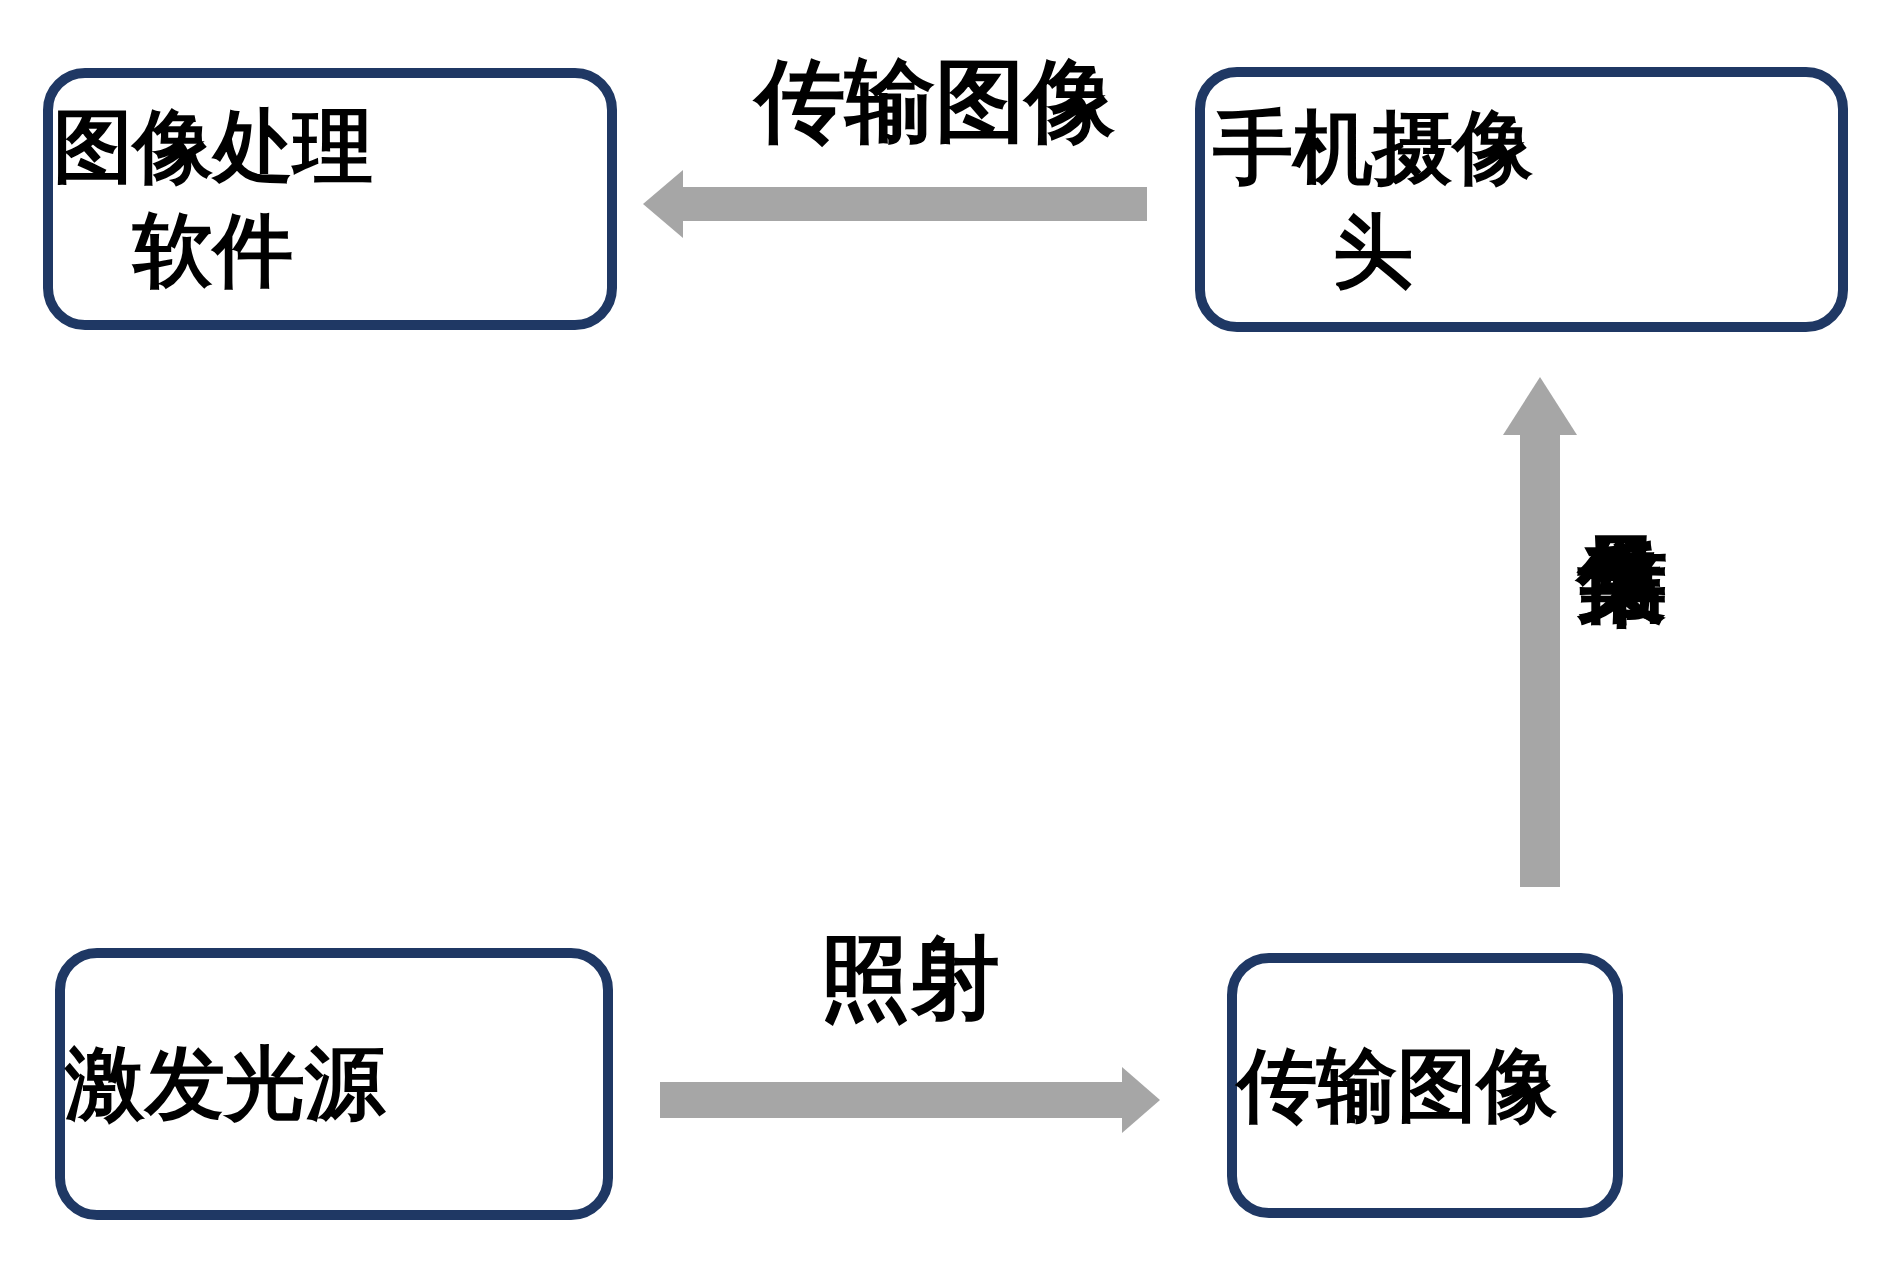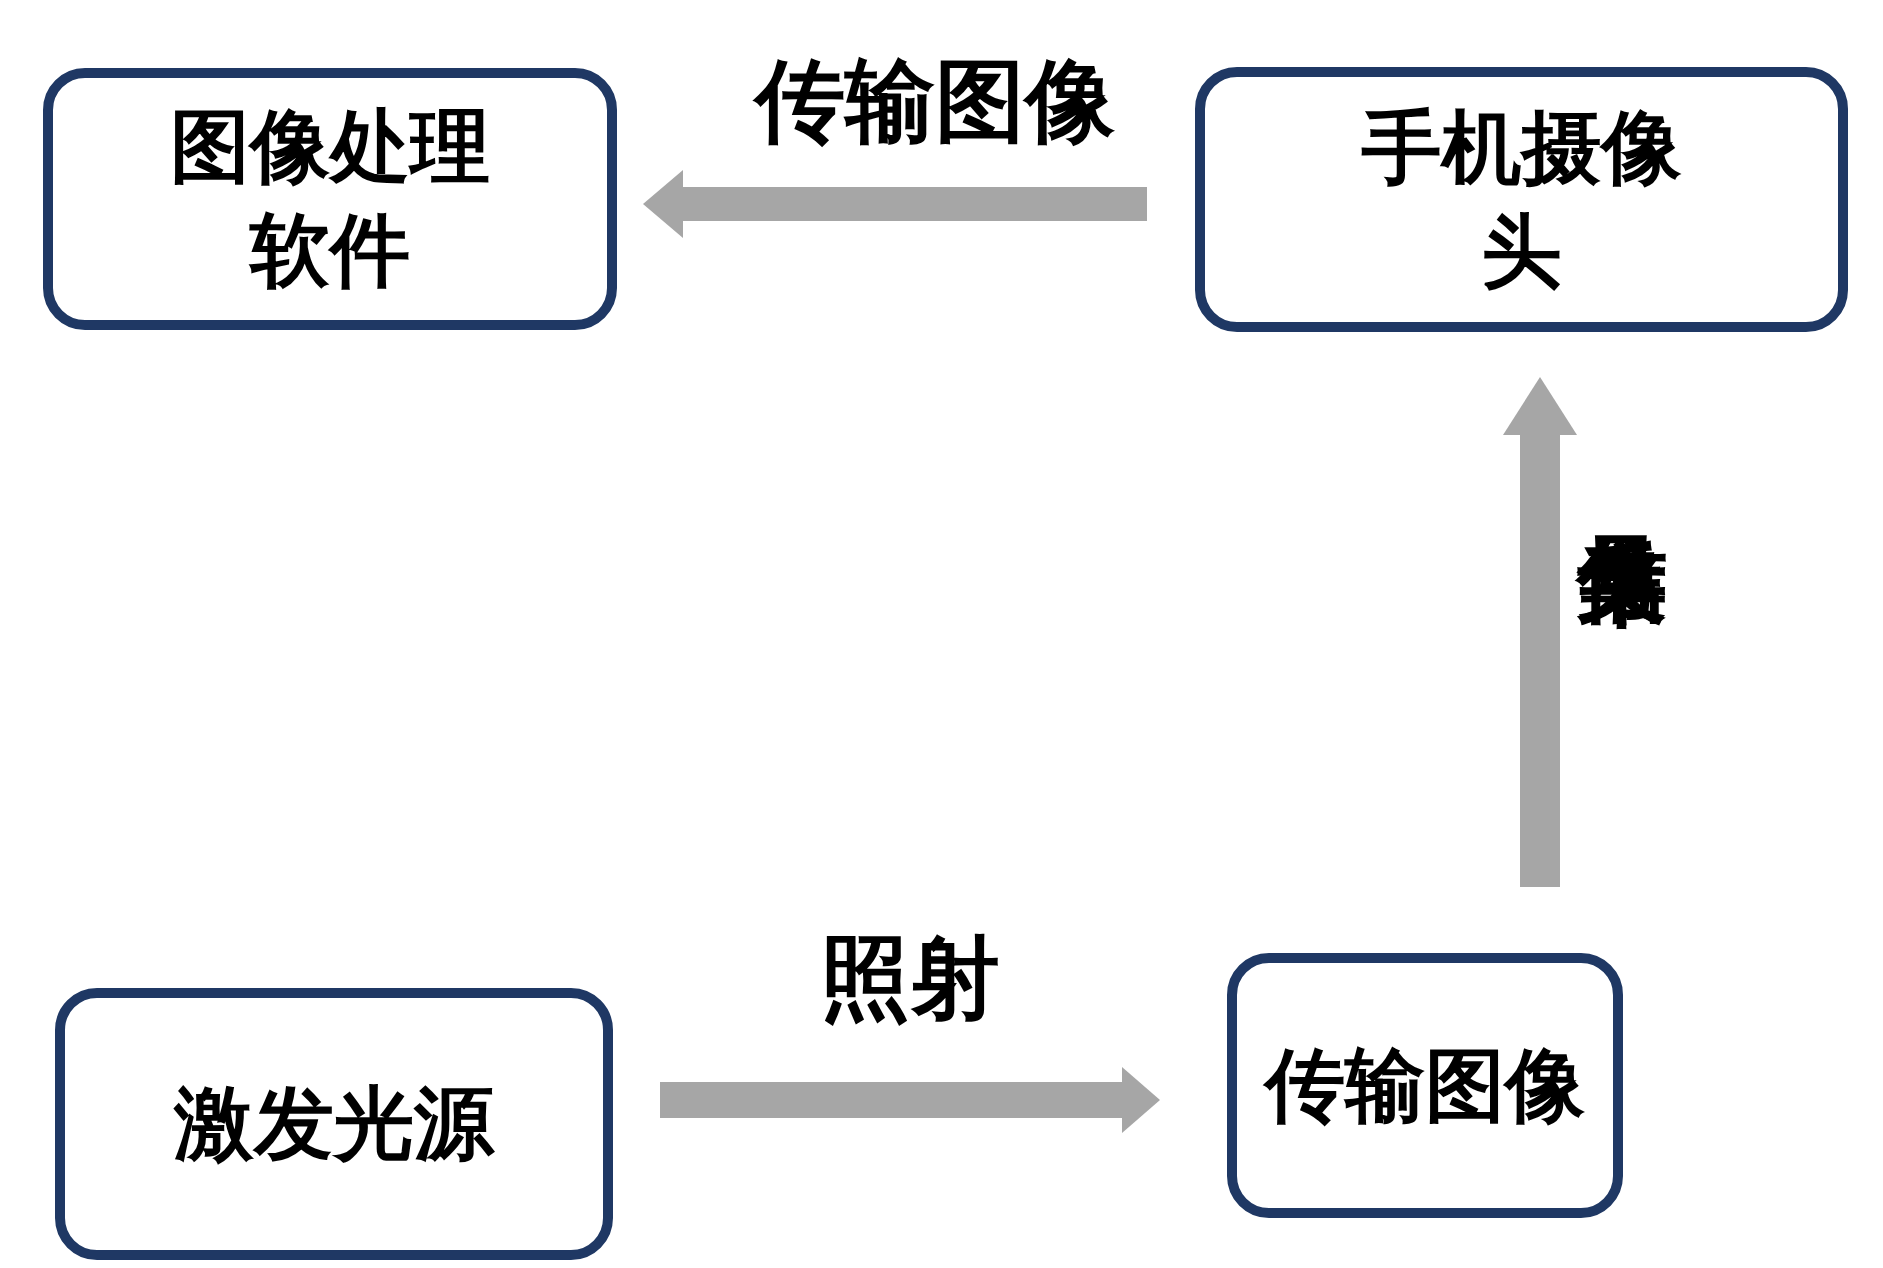--- a/index.html
+++ b/index.html
@@ -19,21 +19,20 @@
     font-family:"Liberation Serif","DejaVu Serif",serif;
     color:var(--text);
   }
   .box{
     position:absolute;
     border:10px solid var(--box-border);
     border-radius:42px;
     background:var(--box-fill);
     display:flex;
     align-items:center;
-    justify-content:center;
     box-sizing:border-box;
   }
   .box-label{
     font-size:80px;
     font-weight:bold;
     line-height:1.3;
     text-align:center;
     white-space:nowrap;
   }
   .edge-label{
@@ -73,28 +72,28 @@
 
 <div class="canvas">
 
   <div class="box" style="left:43px;top:68px;width:574px;height:262px;">
     <div class="box-label">
       <div>图像处理</div>
       <div>软件</div>
     </div>
   </div>
 
-  <div class="box" style="left:1195px;top:67px;width:653px;height:265px;">
+  <div class="box" style="left:1195px;top:67px;width:653px;height:265px;padding-left:8px;">
     <div class="box-label">
       <div>手机摄像</div>
       <div>头</div>
     </div>
   </div>
 
-  <div class="box" style="left:55px;top:988px;width:558px;height:272px;">
+  <div class="box" style="left:55px;top:948px;width:558px;height:272px;">
     <div class="box-label">
       <div>激发光源</div>
     </div>
   </div>
 
   <div class="box" style="left:1227px;top:953px;width:396px;height:265px;">
     <div class="box-label">
       <div>传输图像</div>
     </div>
   </div>

